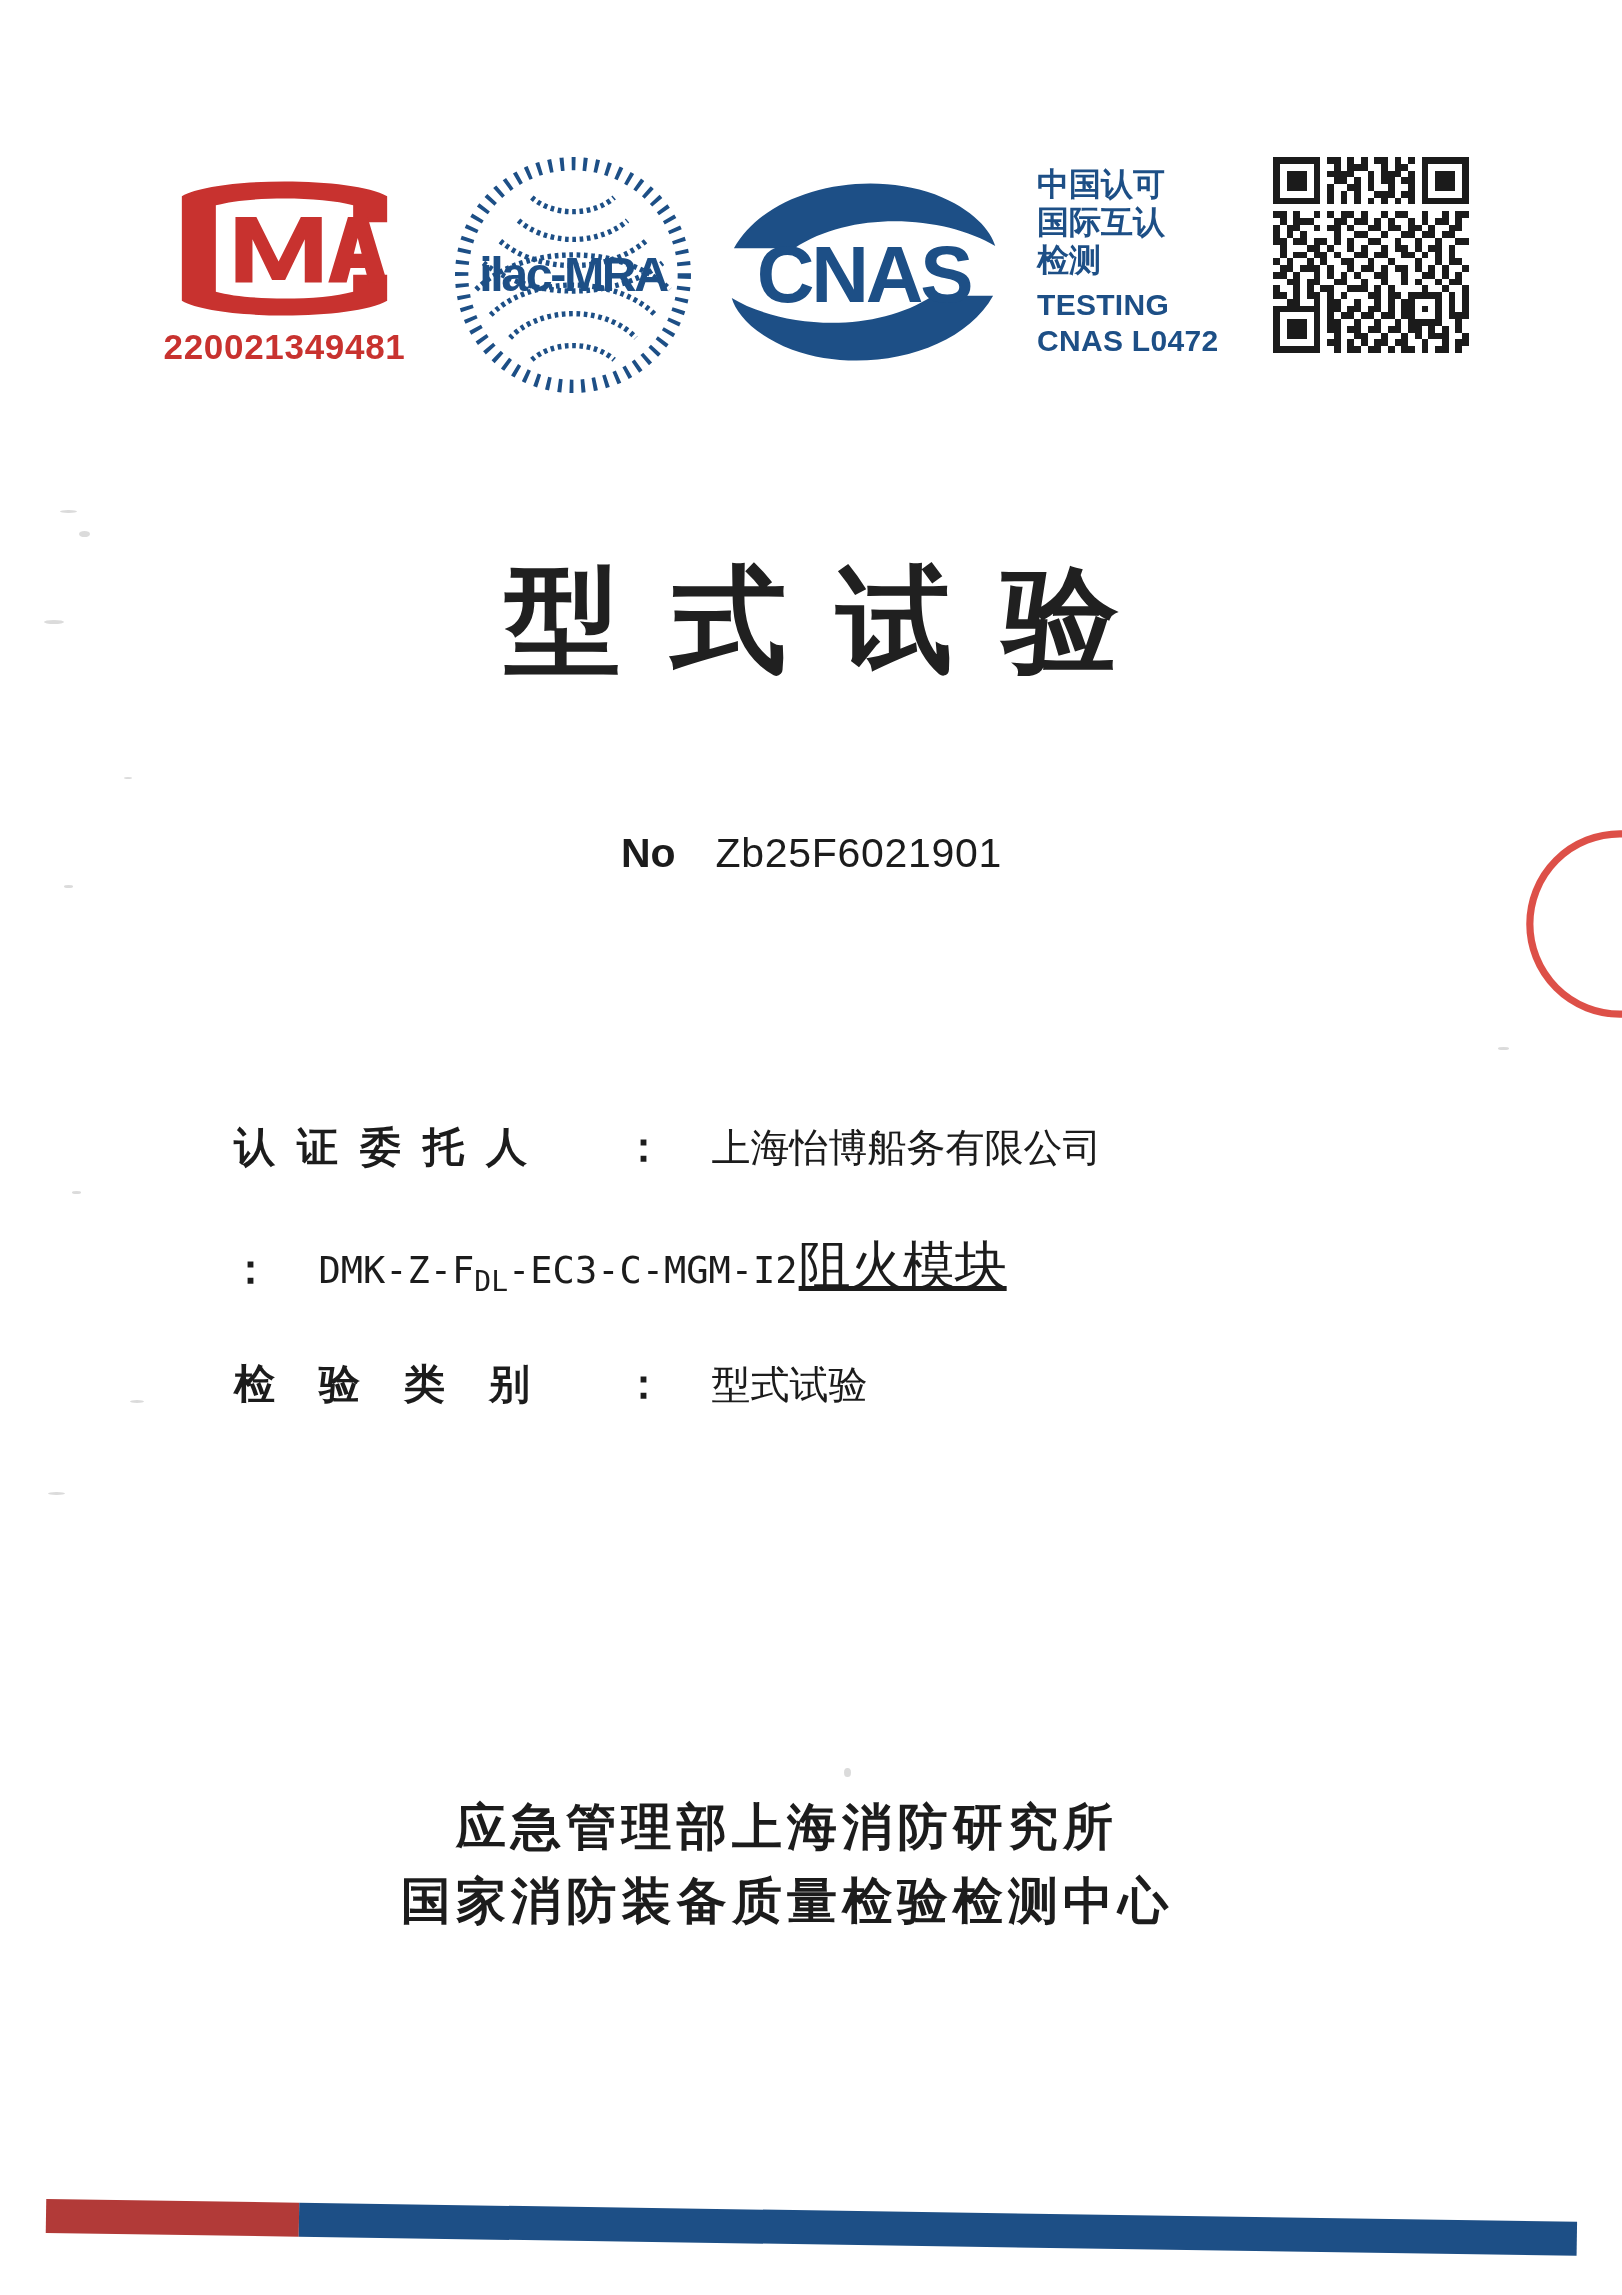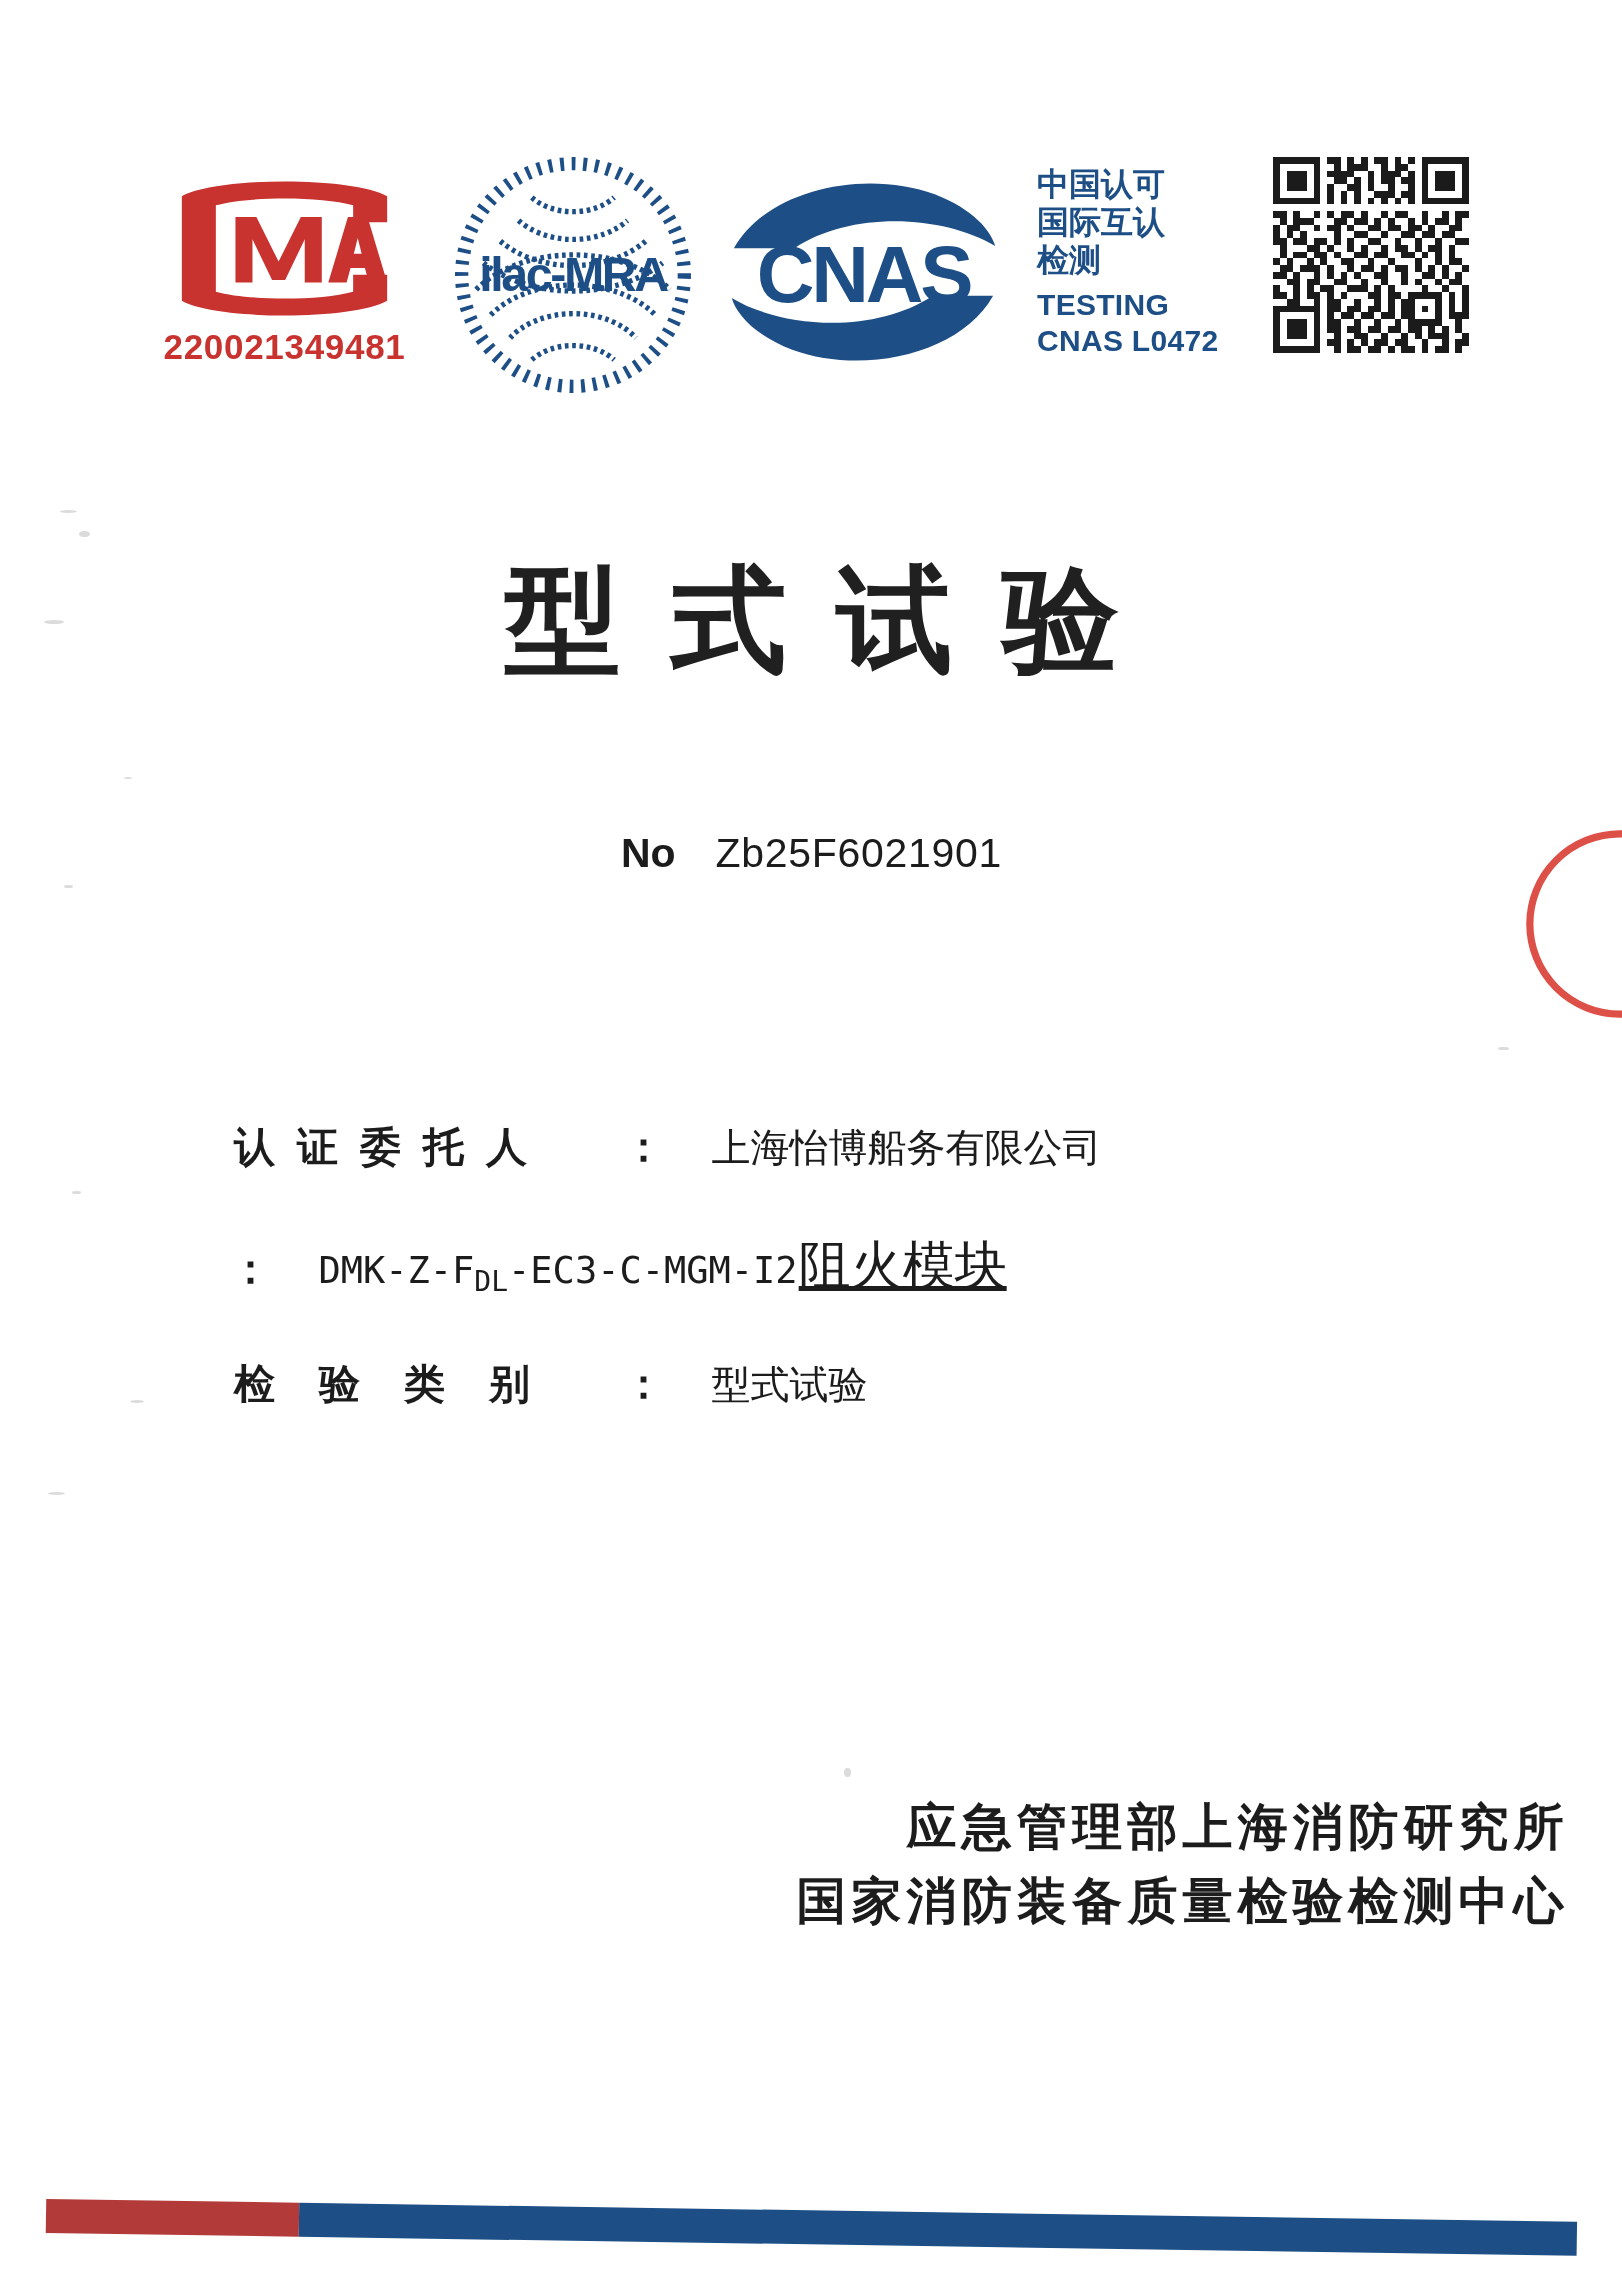--- a/index.html
+++ b/index.html
@@ -237,21 +237,21 @@
   .lbl-w-6 { width: 416px; }   
   .lbl-w-4 { width: 347px; }   
   .lbl-w-4 { letter-spacing: 44px; }
 
   
   .org {
     position: absolute;
     left: 0;
     top: 1790px;
     width: 1569px;
-    text-align: right;
+    text-align: center;
   }
   .org-line {
     font-size: 50px;
     font-weight: 700;
     color: #1c1c1c;
     letter-spacing: 5.2px;
     text-indent: 5.2px;
     line-height: 1.48;
     white-space: nowrap;
     font-family: "DejaVu Sans", "Liberation Sans", sans-serif;

